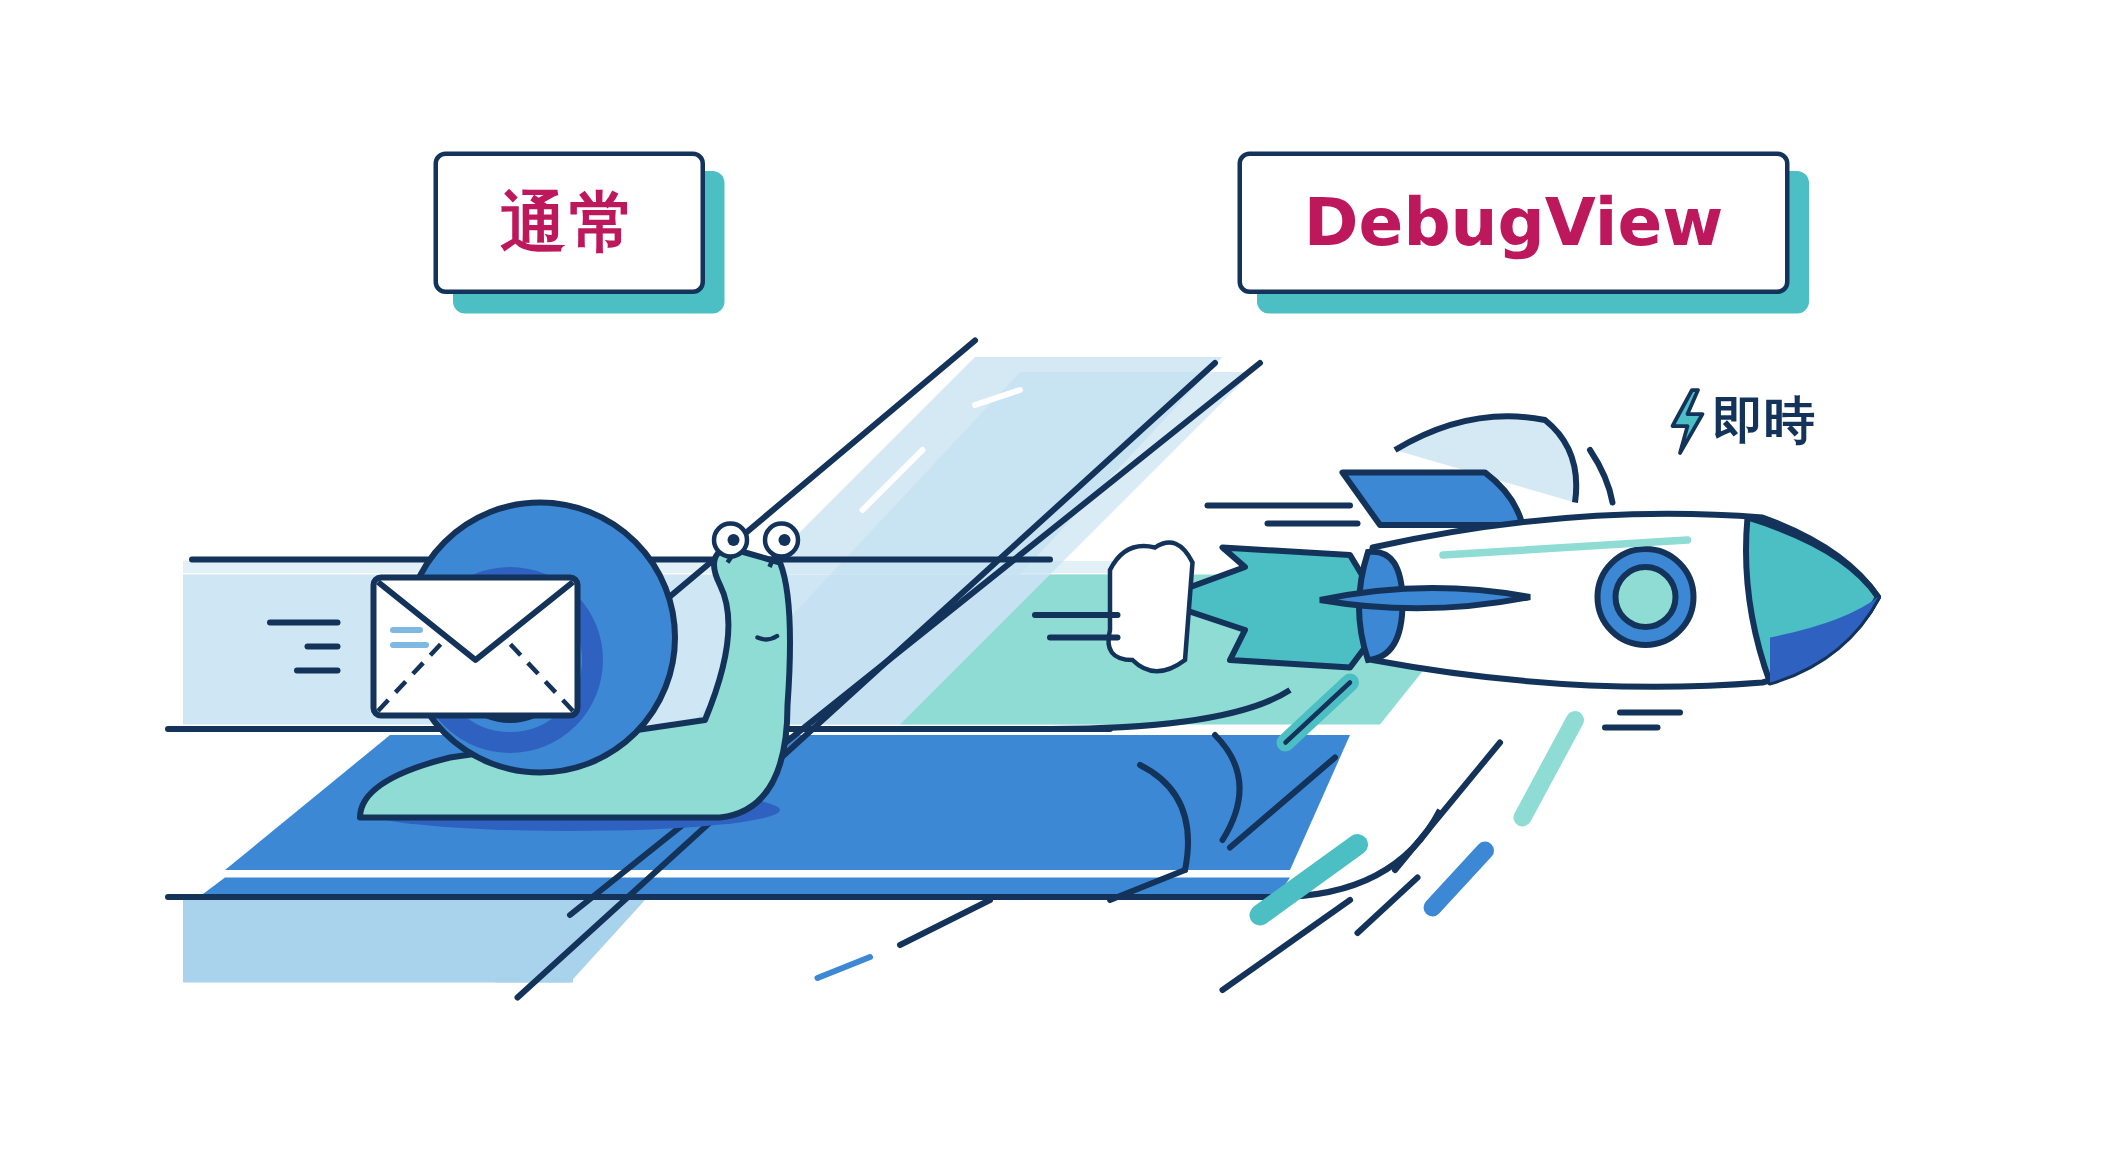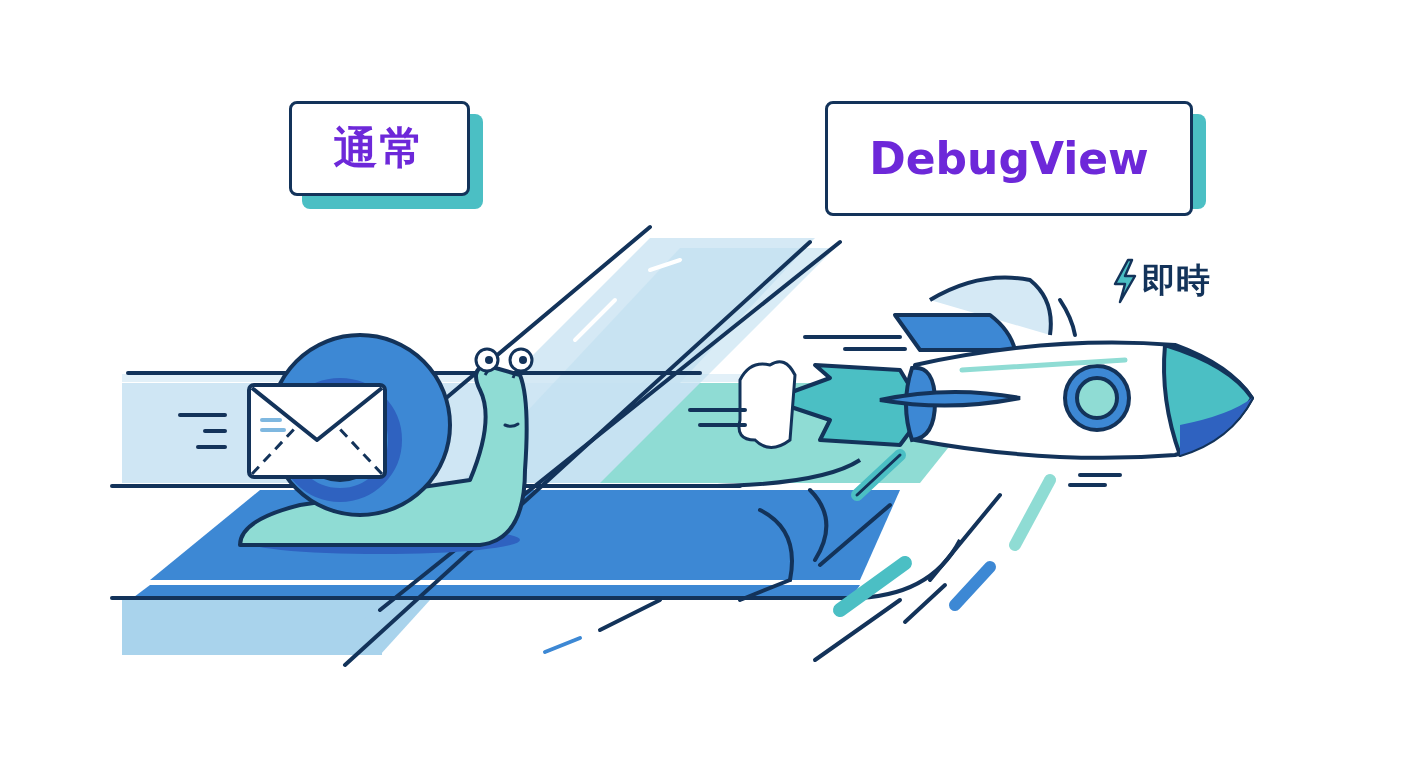--- a/index.html
+++ b/index.html
@@ -1,21 +1,21 @@
 <!DOCTYPE html>
 <html><head>
 <meta charset="utf-8">
 <style>
   html, body { margin:0; padding:0; background:#ffffff; }
   body { width:1408px; height:768px; position:relative; overflow:hidden; font-family:"DejaVu Sans","Liberation Sans",sans-serif; }
-  .label-box { position:absolute; background:#ffffff; border:3px solid #13335a; border-radius:8px; box-sizing:border-box; display:flex; align-items:center; justify-content:center; color:#6d28d9; font-weight:bold; }
+  .label-box { position:absolute; background:#ffffff; border:3px solid #13335a; border-radius:8px; box-sizing:border-box; display:flex; align-items:center; justify-content:center; color:#be185d; font-weight:bold; }
   .label-shadow { position:absolute; background:#4bbfc4; border-radius:8px; }
   .lbl-normal { left:289px; top:101px; width:181px; height:95px; font-size:44px; letter-spacing:2px; }
   .lbl-normal-shadow { left:302px; top:114px; width:181px; height:95px; }
-  .lbl-debug { left:825px; top:101px; width:368px; height:115px; font-size:44px; }
+  .lbl-debug { left:825px; top:101px; width:368px; height:95px; font-size:44px; }
   .lbl-debug-shadow { left:838px; top:114px; width:368px; height:95px; }
   .instant { position:absolute; left:1112px; top:258px; display:flex; align-items:flex-end; gap:4px; color:#13335a; font-weight:bold; font-size:34px; }
   svg.scene { position:absolute; left:0; top:0; }
 </style>
 </head>
 <body>
 
 <svg class="scene" width="1408" height="768" viewBox="0 0 1408 768">
 
   <g>

